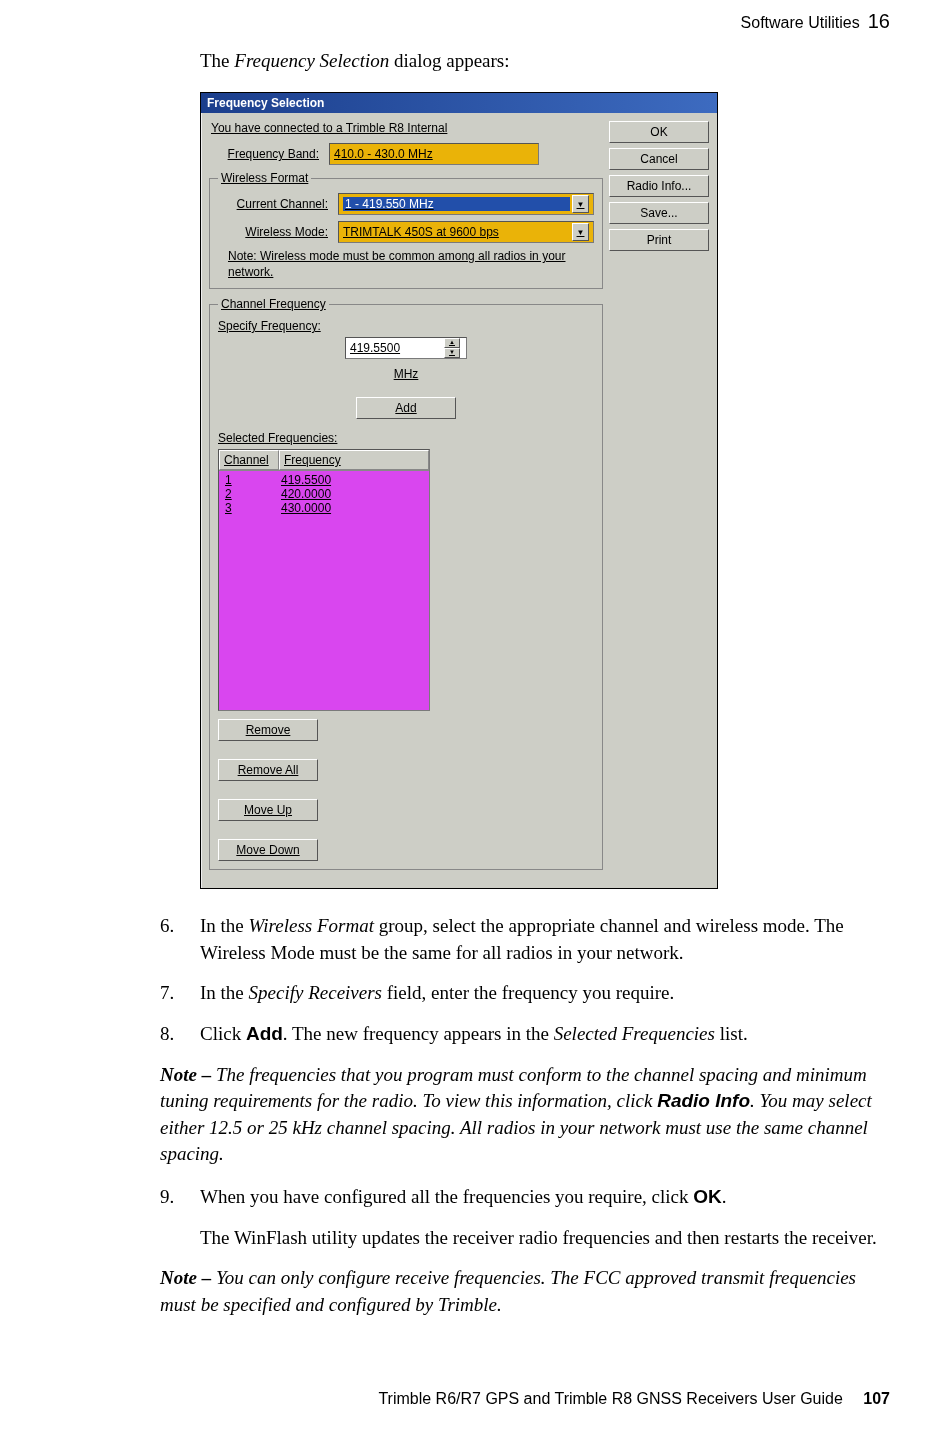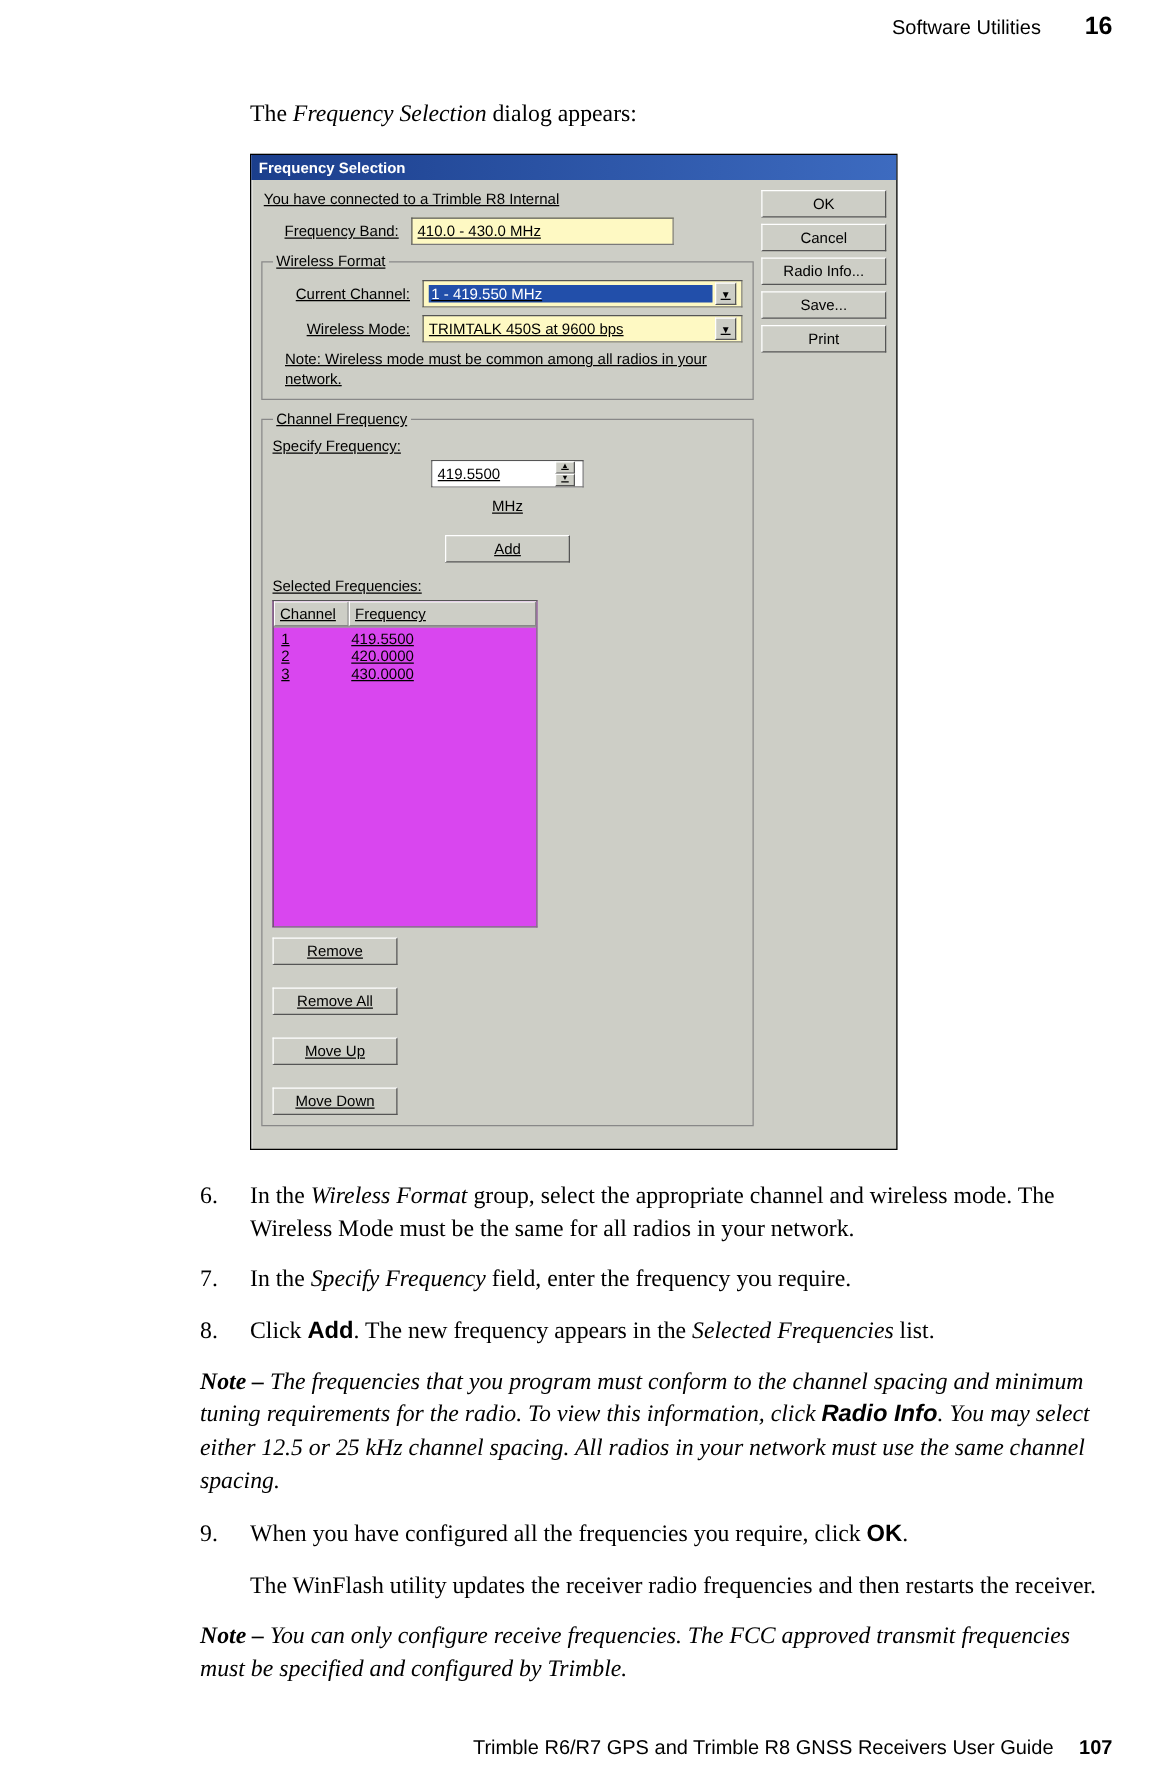--- a/index.html
+++ b/index.html
@@ -17,25 +17,25 @@
     box-sizing: border-box;
     width: 100%;
     height: 100%;
   }
   .header-row {
     display: flex;
     justify-content: flex-end;
     align-items: baseline;
     font-family: Arial, sans-serif;
     font-size: 16px;
-    gap: 35px;
-    margin-bottom: 48px;
+    gap: 8px;
+    margin-bottom: 17px;
   }
   .header-title { font-weight: normal; }
-  .header-chapter { font-weight: bold; font-size: 20px; text-align: right; }
+  .header-chapter { font-weight: normal; font-size: 20px; text-align: right; }
   .intro-line {
     margin-left: 140px;
     font-size: 19px;
     margin-bottom: 20px;
   }
   .intro-line .italic { font-style: italic; }
 
   .dialog-wrap {
     margin-left: 140px;
     margin-bottom: 24px;
@@ -79,21 +79,21 @@
   }
   .label-row {
     display: flex;
     align-items: center;
     margin-bottom: 6px;
     gap: 4px;
   }
   .label-row .lbl { width: 110px; text-align: right; padding-right: 6px; }
   .ro-box, .dd-box {
     flex: 1;
-    background: #fef9c3;
+    background: #eab308;
     border: 1px solid #7a7a7a;
     border-top-color: #555;
     border-left-color: #555;
     height: 18px;
     padding: 1px 4px;
     display: flex;
     align-items: center;
     justify-content: space-between;
     min-width: 0;
   }
@@ -298,21 +298,21 @@
     </div>
   </div>
 
   <div class="ol">
     <div class="li">
       <span class="num">6.</span>
       <span class="txt"><span>In the </span><span class="italic">Wireless Format</span><span> group, select the appropriate channel and wireless mode. The Wireless Mode must be the same for all radios in your network.</span></span>
     </div>
     <div class="li">
       <span class="num">7.</span>
-      <span class="txt"><span>In the </span><span class="italic">Specify Frequency</span><span> field, enter the frequency you require.</span></span>
+      <span class="txt"><span>In the </span><span class="italic">Specify Receivers</span><span> field, enter the frequency you require.</span></span>
     </div>
     <div class="li">
       <span class="num">8.</span>
       <span class="txt"><span>Click </span><span class="bold-sans">Add</span><span>. The new frequency appears in the </span><span class="italic">Selected Frequencies</span><span> list.</span></span>
     </div>
   </div>
 
   <div class="note-para">
     <span class="note-lead">Note – </span><span>The frequencies that you program must conform to the channel spacing and minimum tuning requirements for the radio. To view this information, click </span><span class="bold-sans">Radio Info</span><span>. You may select either 12.5 or 25 kHz channel spacing. All radios in your network must use the same channel spacing.</span>
   </div>

